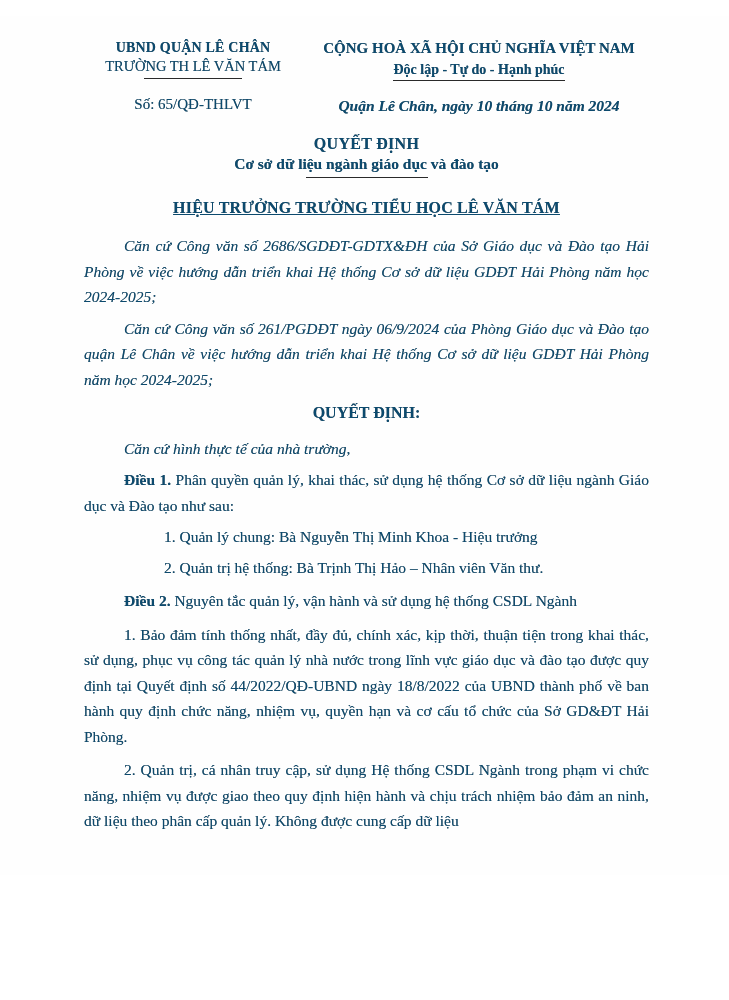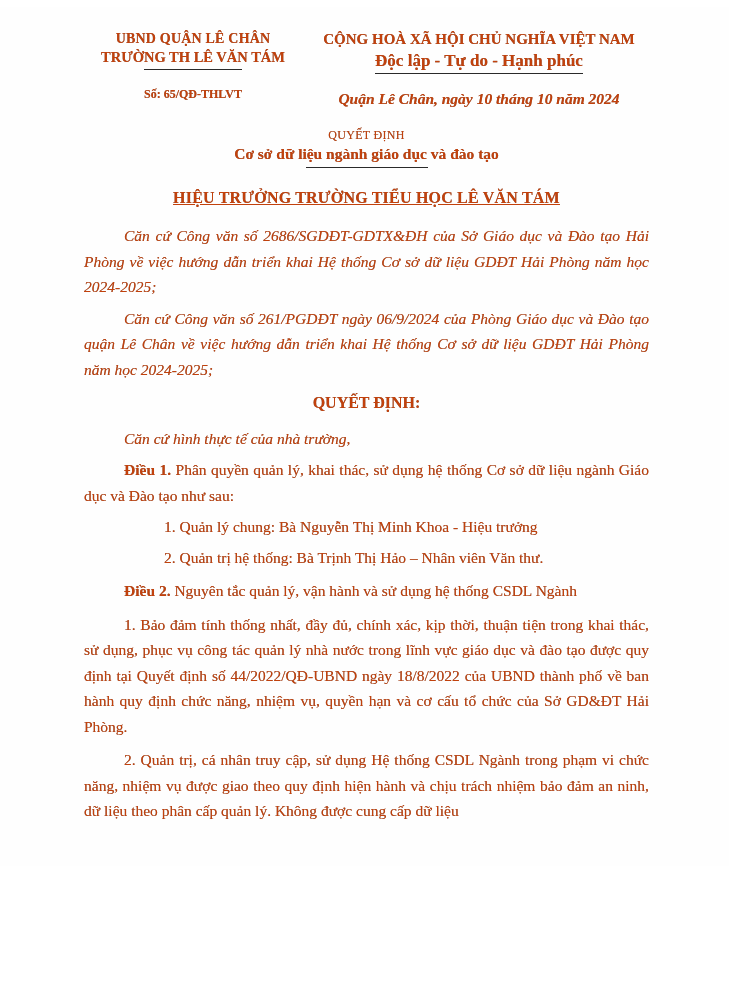--- a/index.html
+++ b/index.html
@@ -1,44 +1,44 @@
 <!DOCTYPE html>
 <html><head>
 <meta charset="utf-8">
 <style>
   html, body { margin: 0; padding: 0; background: #ffffff; }
   .page {
     position: relative;
     width: 729px;
     height: 859px;
-    margin: 7px auto;
+    margin: 16px auto;
     background: #fefefe;
     box-sizing: border-box;
     padding: 24px 80px 0 84px;
     font-family: "Liberation Serif", "DejaVu Serif", serif;
-    color: #c2410c;
+    color: #0c4a6e;
     overflow: hidden;
     text-shadow: 0 0 0.5px rgba(40,40,40,0.55);
   }
   .doc-header { display: flex; justify-content: space-between; align-items: flex-start; }
   .header-left { width: 218px; text-align: center; }
   .header-right { width: 340px; text-align: center; }
   .org-line1 { font-weight: bold; font-size: 14px; letter-spacing: 0.2px; }
-  .org-line2 { font-weight: bold; font-size: 14.5px; margin-top: 2px; }
+  .org-line2 { font-weight: normal; font-size: 14.5px; margin-top: 2px; }
   .org-underline { width: 98px; border-bottom: 1.6px solid #2a2a2a; margin: 3px auto 0 auto; }
-  .doc-number { font-size: 12px; margin-top: 17px; font-weight: bold; }
+  .doc-number { font-size: 15px; margin-top: 17px; }
   .motto-line1 { font-weight: bold; font-size: 15px; }
   .motto-line2 { margin-top: 3px; }
   .motto-line2 span {
-    display: inline-block; font-weight: bold; font-size: 17px;
+    display: inline-block; font-weight: bold; font-size: 14px;
     border-bottom: 1.6px solid #2a2a2a; padding-bottom: 2px;
   }
   .place-date { font-weight: bold; font-style: italic; font-size: 15.5px; margin-top: 16px; }
   .title-block { text-align: center; margin-top: 20px; }
-  .title-heading { font-weight: normal; font-size: 12px; letter-spacing: 0.3px; }
+  .title-heading { font-weight: bold; font-size: 16px; letter-spacing: 0.3px; }
   .subject-line { font-weight: bold; font-size: 15.5px; margin-top: 2px; }
   .subject-underline { width: 122px; border-bottom: 1.6px solid #2a2a2a; margin: 4px auto 0 auto; }
   .issuer-line { font-weight: bold; font-size: 16px; margin-top: 21px; letter-spacing: 0.2px; text-decoration: underline; }
   .doc-body { margin-top: 16px; font-size: 15.5px; line-height: 25.5px; }
   .para { margin: 0 0 6px 0; text-align: justify; text-indent: 40px; }
   .preamble-para { font-style: italic; }
   .decision-heading { text-align: center; font-weight: bold; font-size: 16px; margin: 8px 0 10px 0; text-indent: 0; }
   .article-label { font-weight: bold; }
   .assign-line { margin: 5px 0 5px 40px; text-align: left; }
   .assign-line.sub { margin-left: 57px; }

